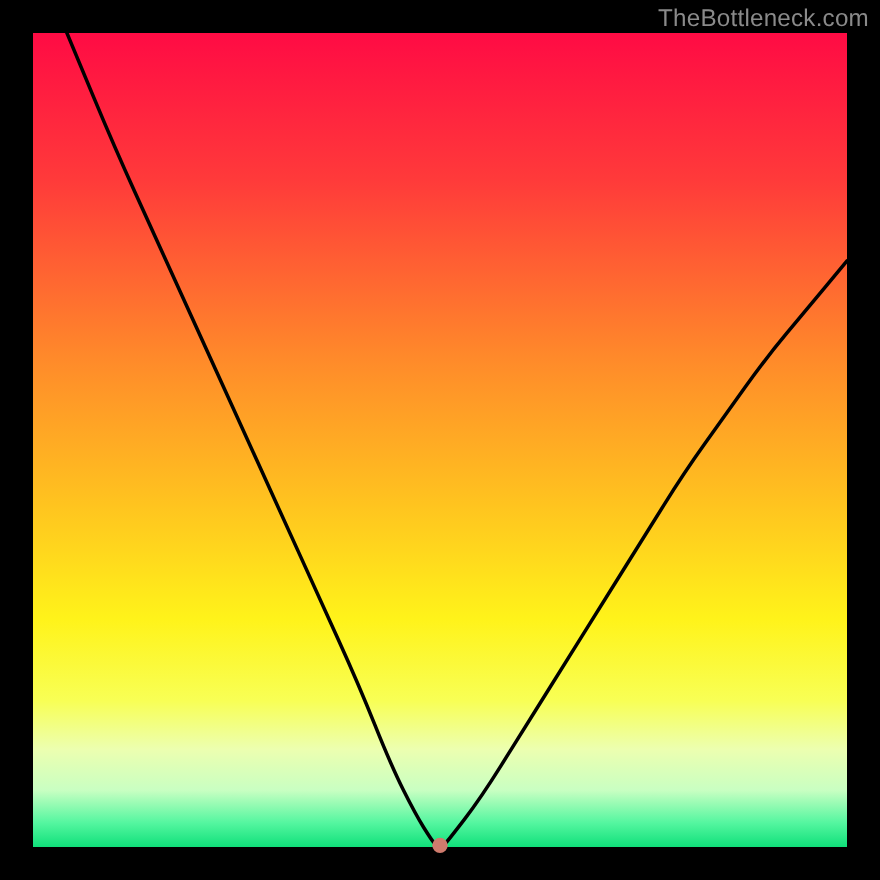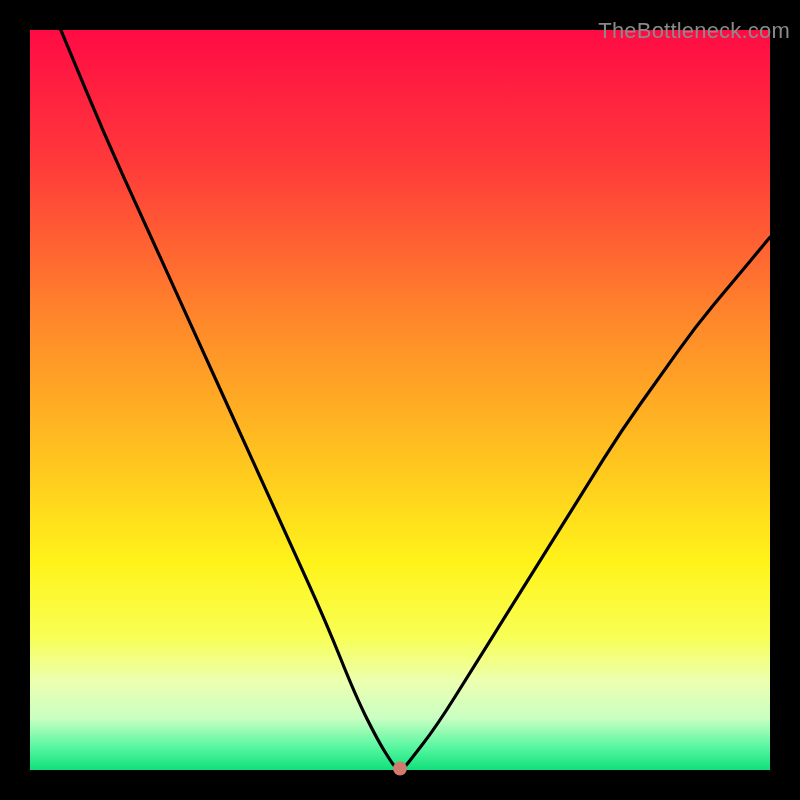--- a/index.html
+++ b/index.html
@@ -11,21 +11,21 @@
     font-family: Arial, Helvetica, sans-serif;
     overflow: hidden;
   }
   .container {
     position: relative;
     width: 800px;
     height: 800px;
   }
   .watermark {
     position: absolute;
-    top: 18px;
+    top: 4px;
     right: 10px;
     color: #8a8a8a;
     font-size: 22px;
     font-weight: 500;
     letter-spacing: 0.2px;
     z-index: 5;
     user-select: none;
   }
   svg {
     display: block;

